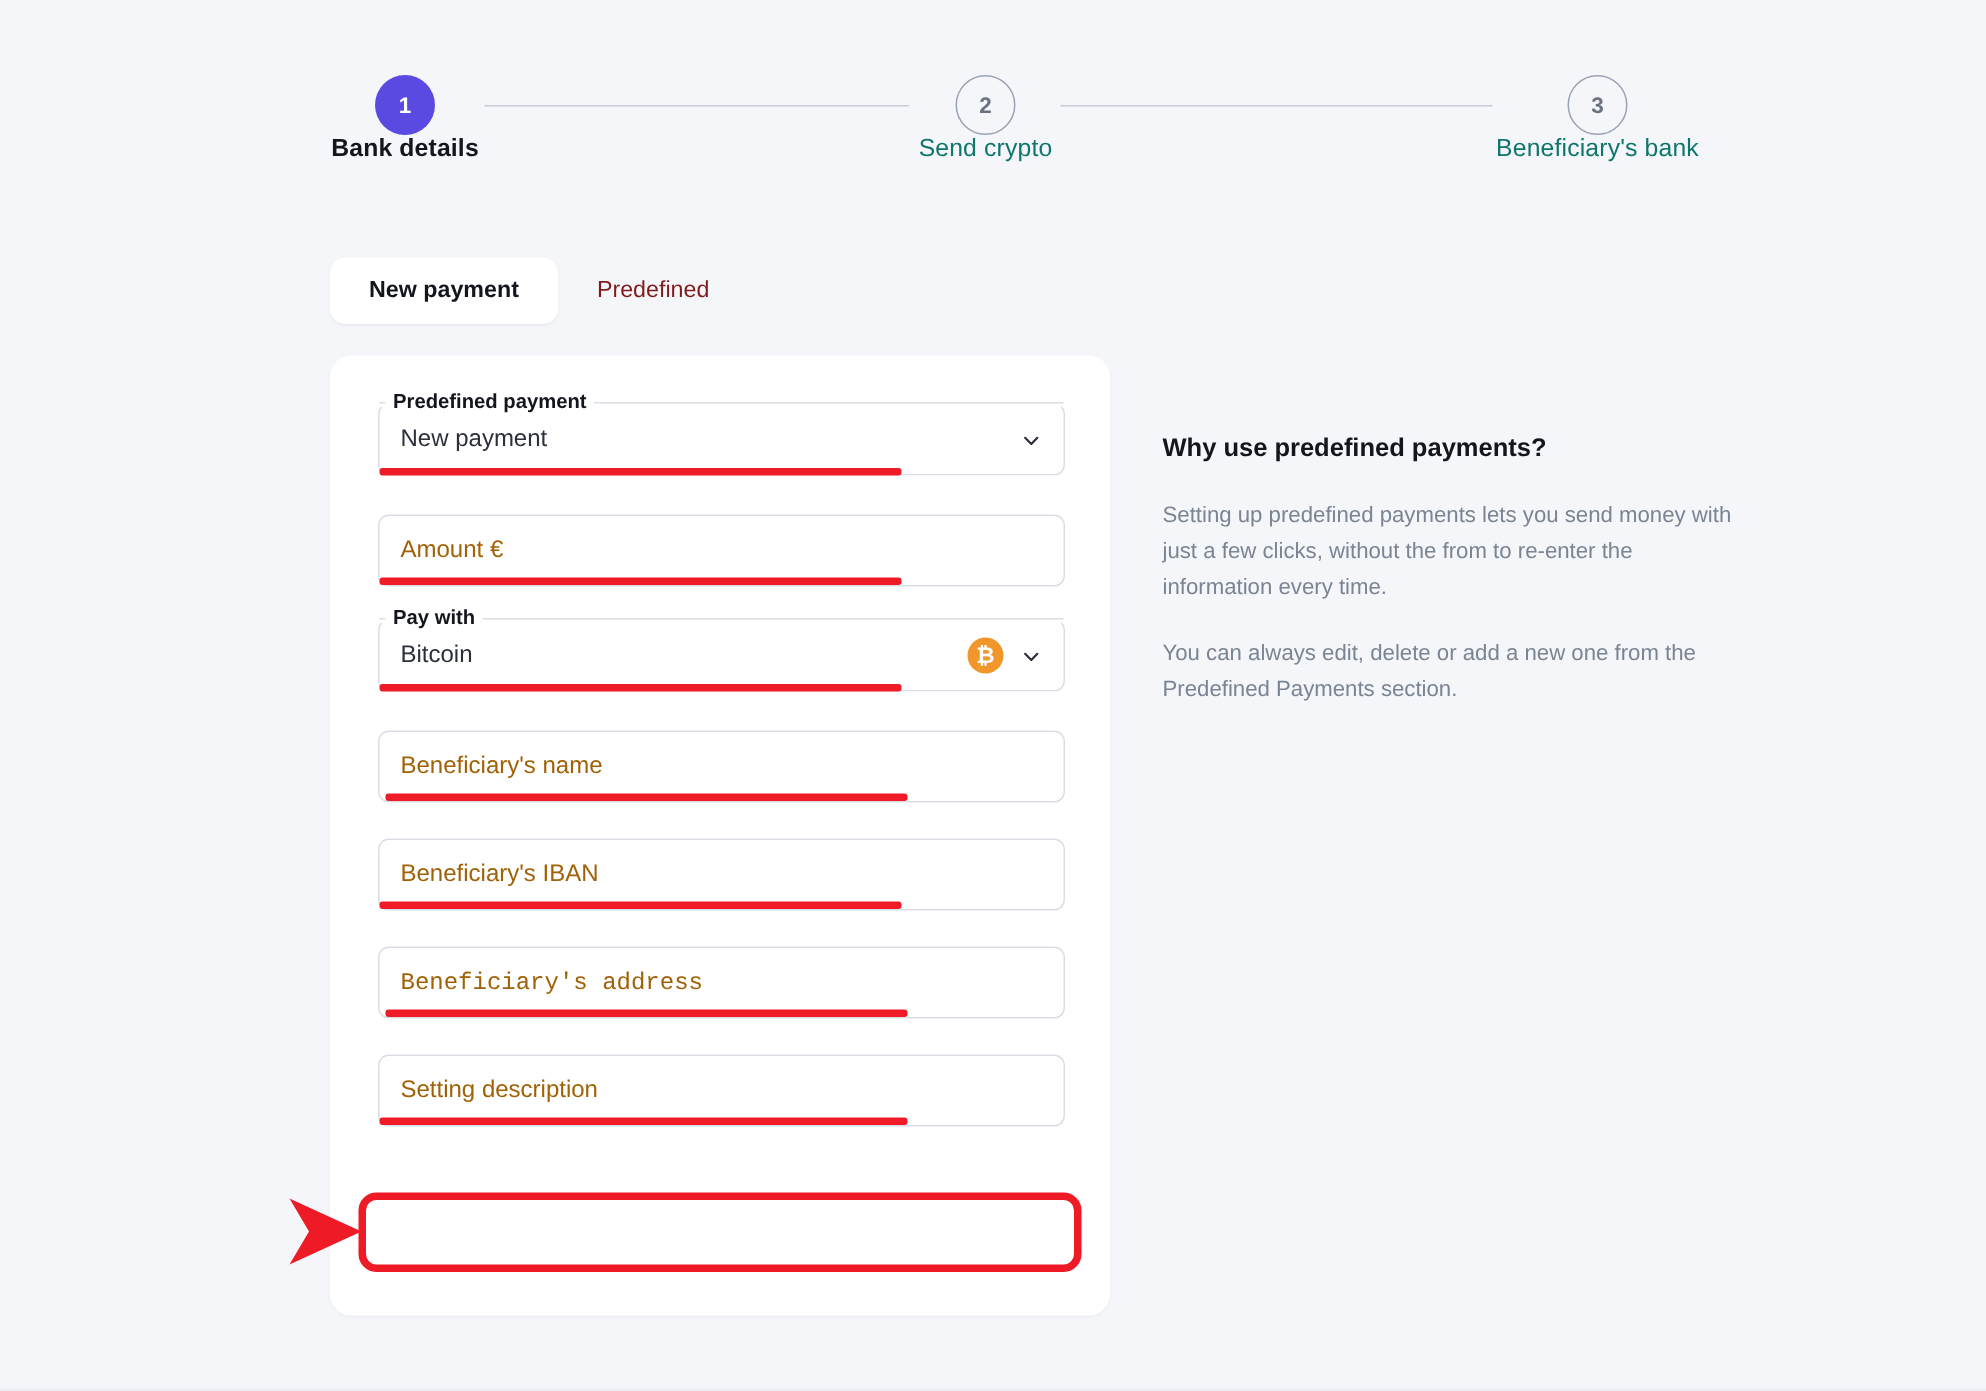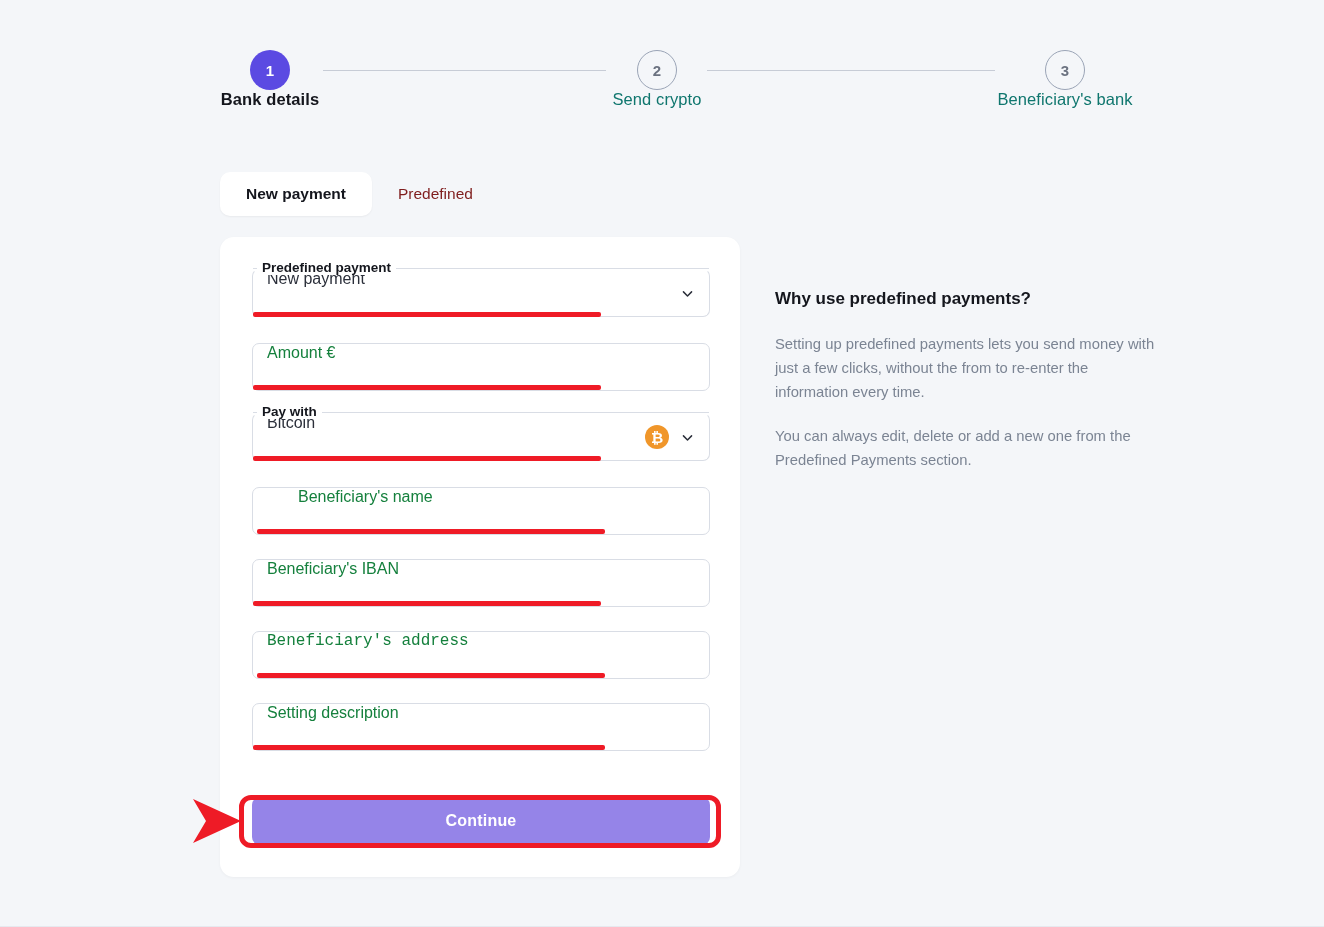--- a/index.html
+++ b/index.html
@@ -124,29 +124,30 @@
   .field {
     position: absolute;
     left: 32px;
     width: 458px;
     height: 48px;
     border: 1px solid #d9dde5;
     border-radius: 7px;
     box-sizing: border-box;
     background: #fff;
     display: flex;
+    align-items: center;
   }
   .field .value {
     font-size: 16px;
     color: #2b2f3a;
     padding-left: 14px;
   }
   .field .placeholder {
     font-size: 16px;
-    color: #15803d;
+    color: #a16207;
     padding-left: 14px;
   }
   .field.notched {
     border-top-color: transparent;
   }
   .notch-wrap {
     position: absolute;
     top: -9px;
     left: 10px;
     display: flex;
@@ -198,21 +199,21 @@
     display: flex;
     align-items: center;
     justify-content: center;
     line-height: 1;
   }
 
   
   .f-predefined { top: 32px; }
   .f-amount     { top: 106px; }
   .f-paywith    { top: 176px; }
-  .f-name       { top: 250px; padding-left: 31px; }
+  .f-name       { top: 250px; }
   .f-iban       { top: 322px; }
   .f-address    { top: 394px; font-family: Liberation Mono, monospace; }
   .f-desc       { top: 466px; }
 
   .continue-btn {
     position: absolute;
     left: 32px;
     top: 560px;
     width: 458px;
     height: 48px;
@@ -340,21 +341,20 @@
     <div class="field f-iban">
       <span class="placeholder">Beneficiary's IBAN</span>
     </div>
     <div class="field f-address">
       <span class="placeholder">Beneficiary's address</span>
     </div>
     <div class="field f-desc">
       <span class="placeholder">Setting description</span>
     </div>
 
-    <button class="continue-btn">Continue</button>
   </div>
 
   <div class="info">
     <h2 class="info-title">Why use predefined payments?</h2>
     <p class="info-p">Setting up predefined payments lets you send money with just a few clicks, without the from to re-enter the information every time.</p>
     <p class="info-p">You can always edit, delete or add a new one from the Predefined Payments section.</p>
   </div>
 
   <div class="annot-underline" style="left:253px; top:312px; width:348px;"></div>
   <div class="annot-underline" style="left:253px; top:385px; width:348px;"></div>

